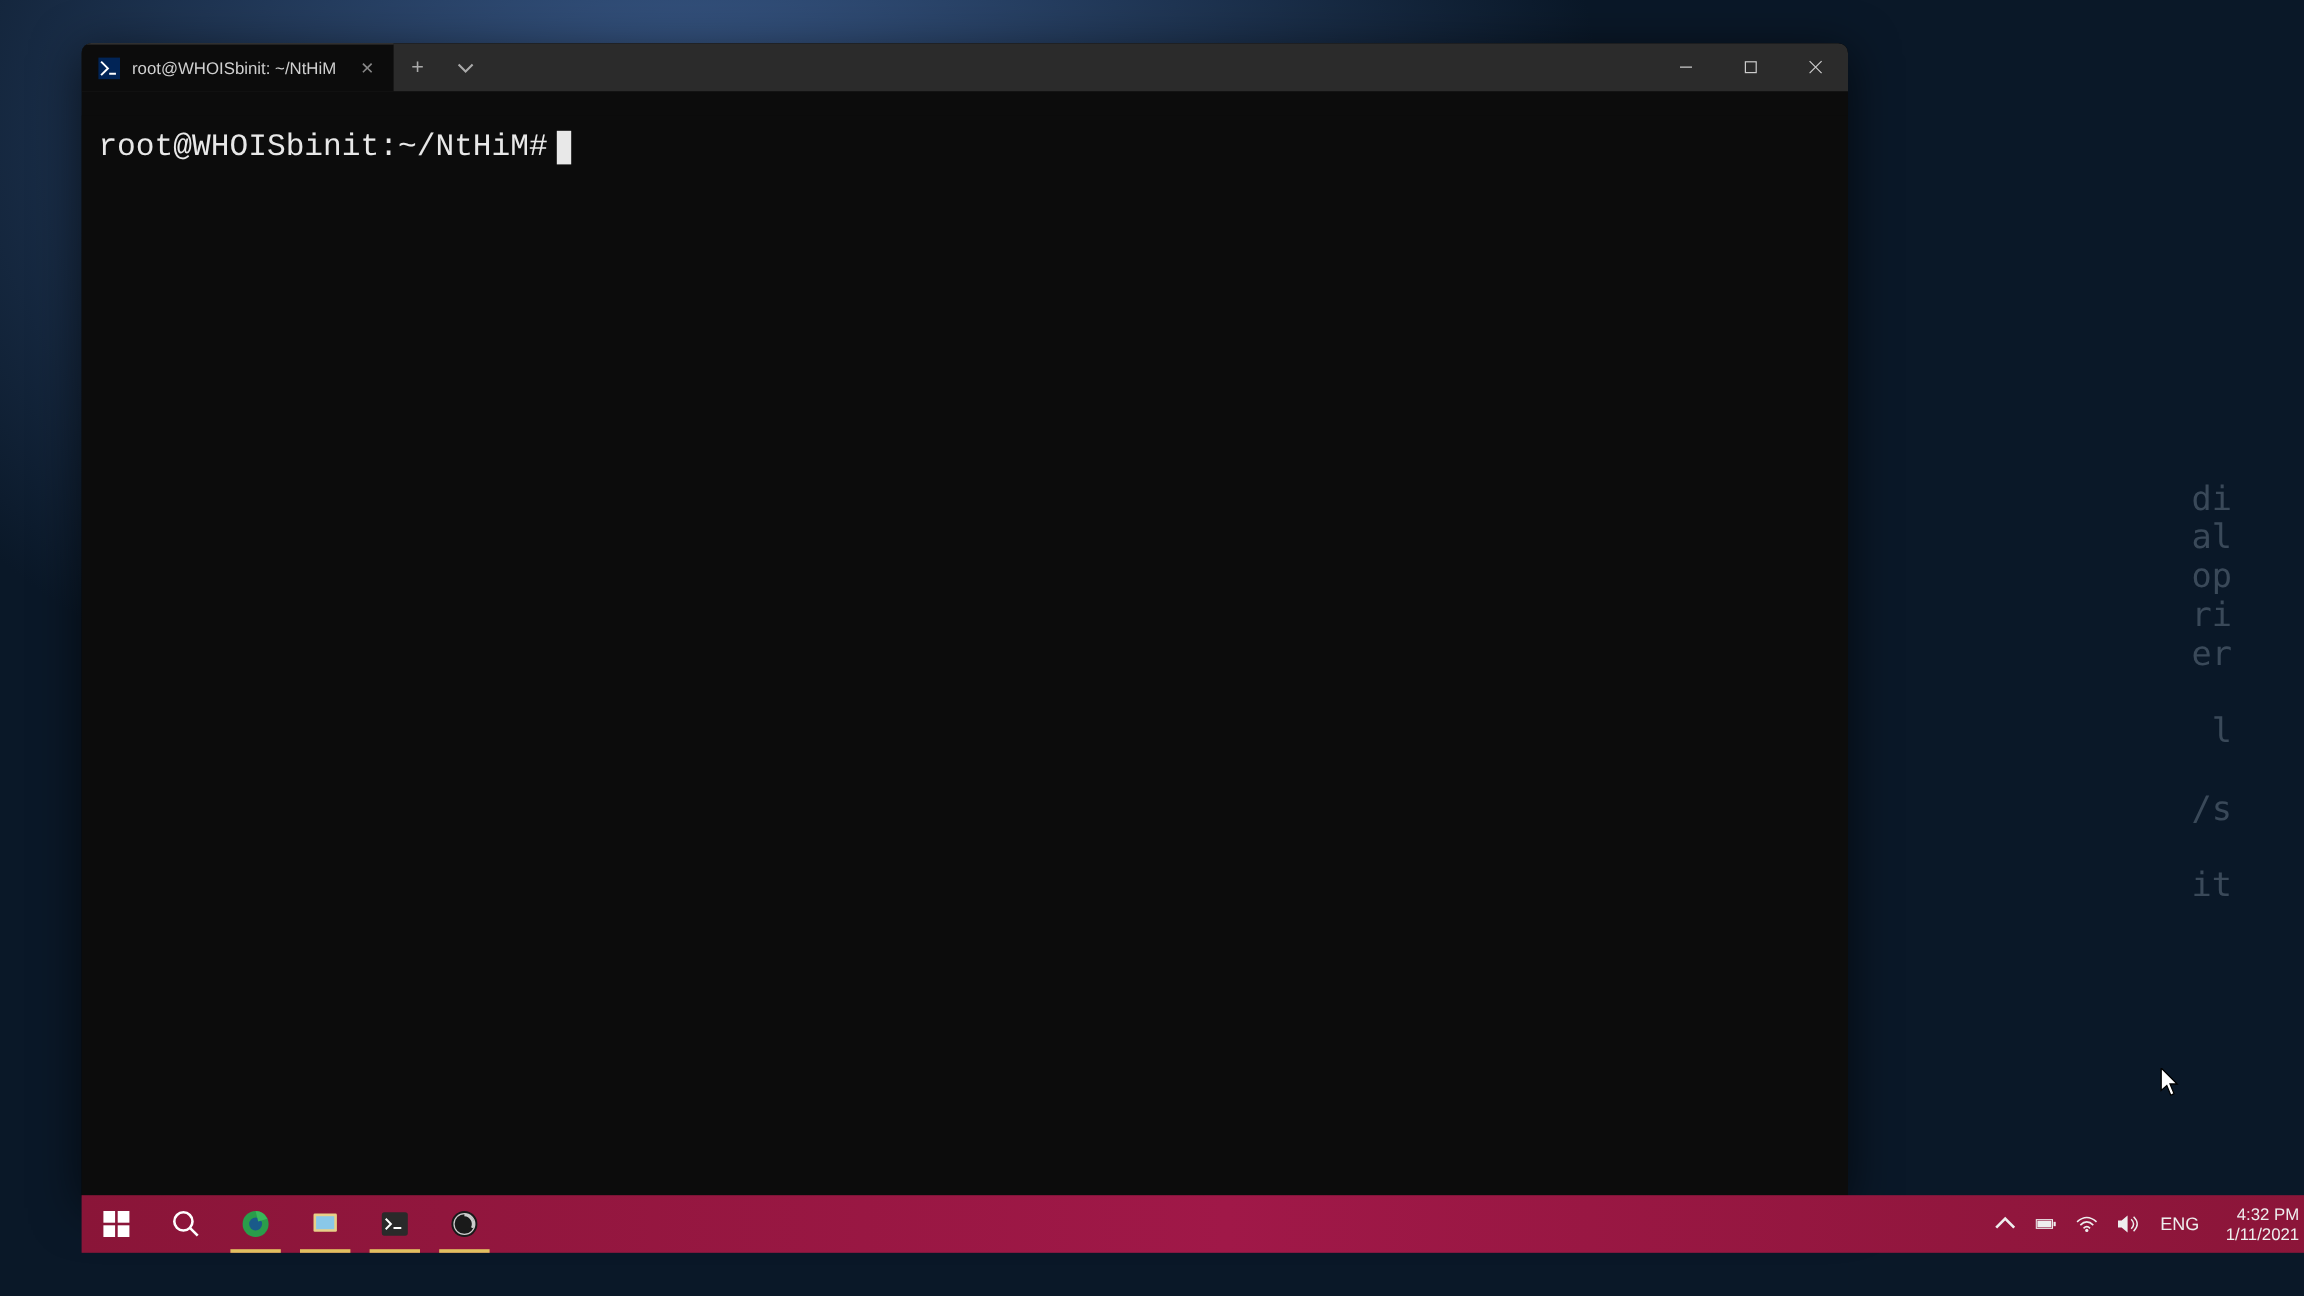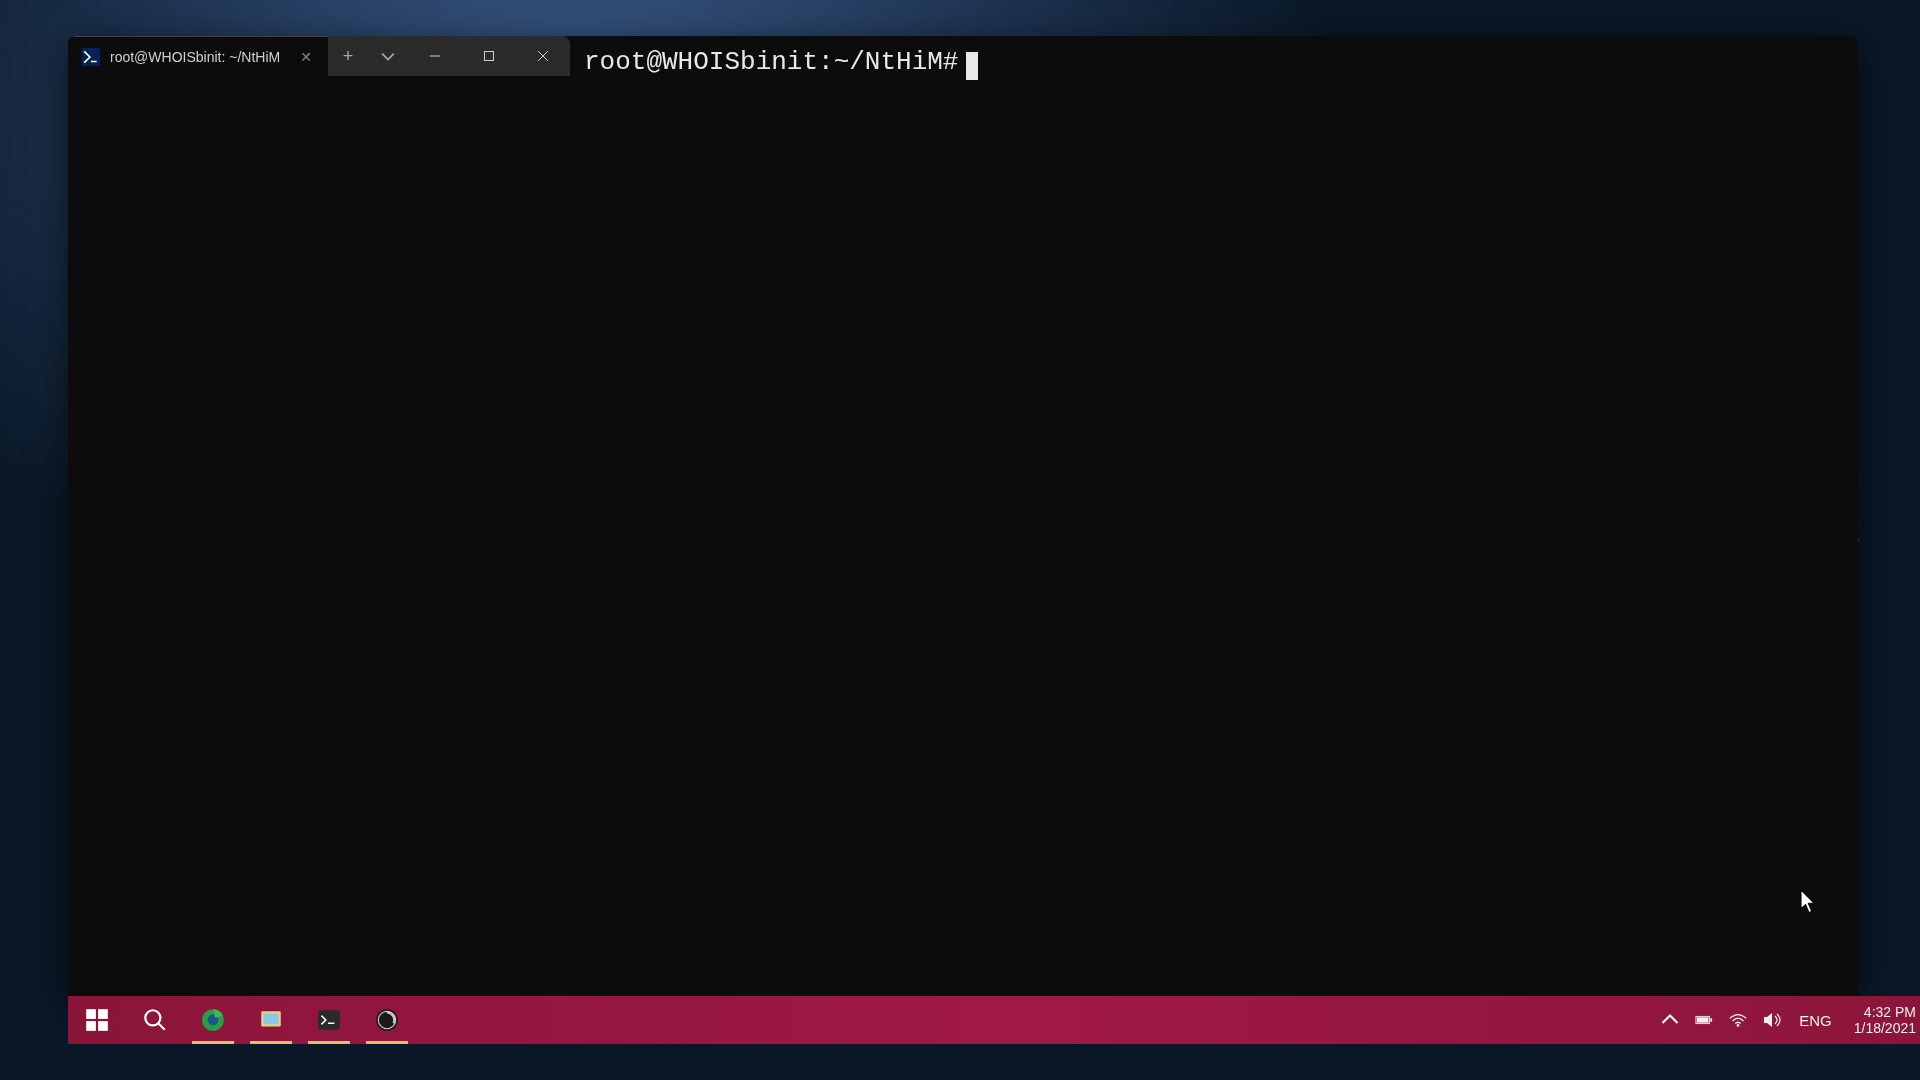--- a/index.html
+++ b/index.html
@@ -32,28 +32,29 @@
   opacity: 0.6;
 }
 .bg-text.left { left: 68px; top: 70px; }
 .bg-text.right { right: 60px; top: 400px; text-align: right; }
 
 
 .terminal-window {
   position: absolute;
   left: 68px;
   top: 36px;
-  width: 1790px;
+  width: 1472px;
   height: 962px;
   background: #0c0c0c;
   border-radius: 8px 8px 0 0;
   box-shadow: 0 8px 40px rgba(0,0,0,0.6);
   display: flex;
-  flex-direction: row;
+  flex-direction: column;
   overflow: hidden;
+  gap: 20px;
 }
 
 .title-bar {
   height: 40px;
   background: #2b2b2b;
   display: flex;
   align-items: stretch;
   border-radius: 8px 8px 0 0;
 }
 
@@ -99,21 +100,21 @@
 
 .terminal-body {
   flex: 1;
   background: #0c0c0c;
   padding: 10px 14px;
   font-family: 'Consolas', 'Courier New', monospace;
   font-size: 26px;
   color: #e8e8e8;
   line-height: 1.3;
 }
-.prompt-line { display: flex; align-items: flex-end; }
+.prompt-line { display: flex; align-items: center; }
 .cursor {
   display: inline-block;
   width: 12px;
   height: 28px;
   background: #e8e8e8;
   margin-left: 8px;
   animation: blink 1s step-end infinite;
 }
 @keyframes blink { 50% { opacity: 0; } }
 
@@ -323,21 +324,21 @@
     </div>
     <div class="sys-icon">
       <svg viewBox="0 0 18 16">
           <path d="M1 5 L4 5 L9 1 L9 15 L4 11 L1 11 Z" fill="#eee"></path>
           <path d="M12 4 Q16 8 12 12 M14 2 Q20 8 14 14" stroke="#eee" stroke-width="1.2" fill="none"></path>
         </svg>
     </div>
     <div class="lang">ENG</div>
     <div class="clock">
       <div>4:32 PM</div>
-      <div>1/18/2021</div>
+      <div>1/11/2021</div>
     </div>
     <div class="notif">
       <svg viewBox="0 0 18 16" width="20" height="18">
           <rect x="1" y="1" width="16" height="11" stroke="#eee" stroke-width="1.2" fill="none"></rect>
           <path d="M1 12 L5 15 L5 12" fill="#eee"></path>
         </svg>
     </div>
   </div>
 </div>
 

